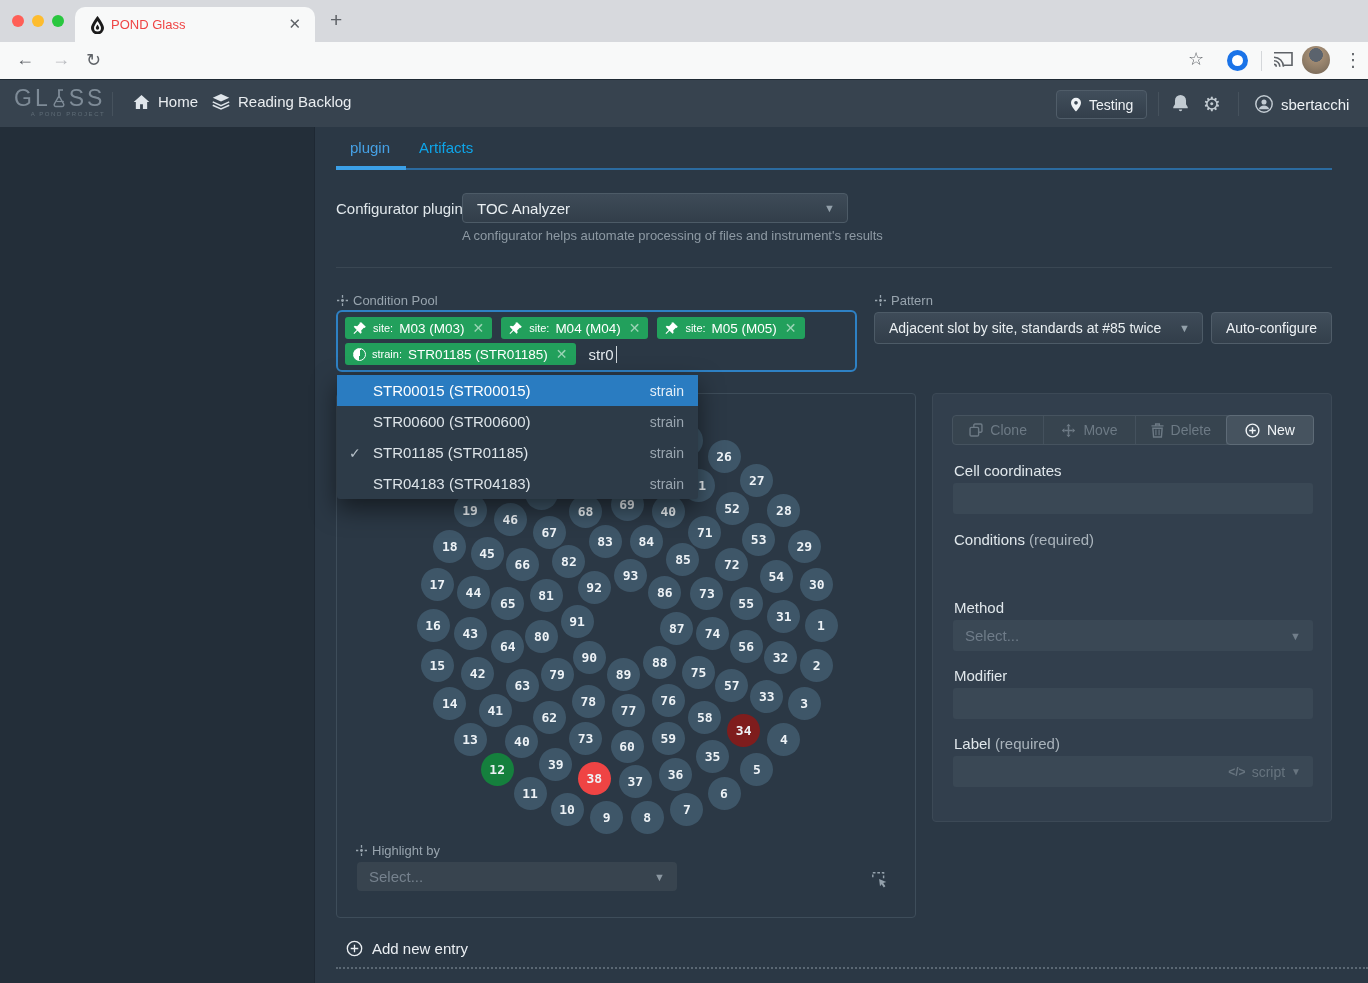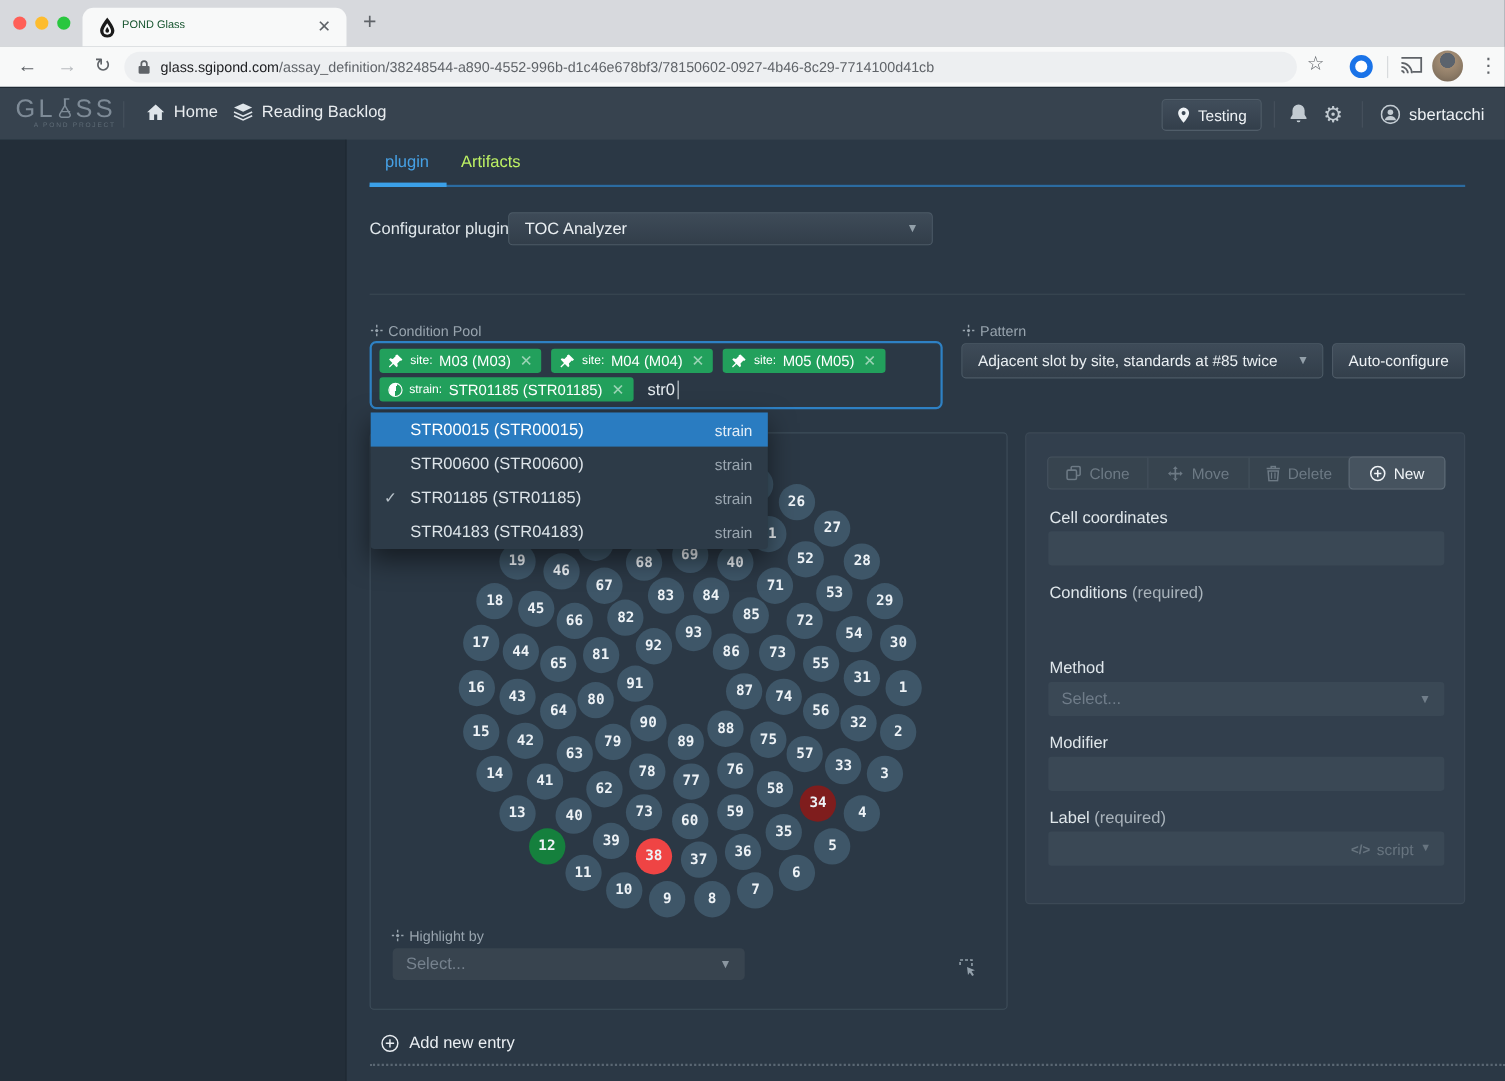--- a/index.html
+++ b/index.html
@@ -5,21 +5,21 @@
   * { margin:0; padding:0; box-sizing:border-box; }
   html,body { width:1368px; height:983px; }
   body { font-family:"Liberation Sans","DejaVu Sans",sans-serif; background:#2b3845; overflow:hidden; }
   #page { position:relative; width:1368px; height:983px; }
   .abs { position:absolute; }
 
   
   .tabstrip { position:absolute; left:0; top:0; width:1368px; height:42px; background:#d7d9dd; }
   .tlight { position:absolute; top:15px; width:12px; height:12px; border-radius:50%; }
   .btab { position:absolute; left:75px; top:7px; width:240px; height:35px; background:#f8f9f9; border-radius:10px 10px 0 0; }
-  .btab-title { position:absolute; left:36px; top:10px; font-size:10px; color:#14532d; }
+  .btab-title { position:absolute; left:36px; top:10px; font-size:13px; color:#ef4444; }
   .btab-close { position:absolute; right:14px; top:8px; font-size:15px; color:#5f6368; }
   .newtab { position:absolute; left:330px; top:8px; font-size:21px; color:#5f6368; }
   .toolbar { position:absolute; left:0; top:42px; width:1368px; height:37px; background:#f8f9f9; }
   .navbtn { position:absolute; top:7px; font-size:18px; color:#5f6368; }
   .omnibox { position:absolute; left:113px; top:5px; width:1066px; height:28px; background:#edeff1; border-radius:14px; }
   .urltext { position:absolute; left:33px; top:6px; font-size:13px; color:#202124; white-space:nowrap; }
   .urlpath { color:#5f6368; }
   .extcircle { position:absolute; left:1227px; top:8px; width:21px; height:21px; border:5px solid #1a73e8; background:#fff; border-radius:50%; }
   .tsep { position:absolute; top:9px; width:1px; height:20px; background:#d4d7da; }
   .avatar { position:absolute; left:1302px; top:4px; width:28px; height:28px; border-radius:50%; background:radial-gradient(circle at 50% 32%, #5b636d 28%, #a08a72 30%, #8d7b66 60%, #6f6152 100%); }
@@ -118,29 +118,20 @@
       </span>
       <span class="btab-title">POND Glass</span>
       <span class="btab-close">✕</span>
     </div>
     <span class="newtab">+</span>
   </div>
   <div class="toolbar">
     <span class="navbtn" style="left:16px">←</span>
     <span class="navbtn" style="left:52px;color:#b9bcc0">→</span>
     <span class="navbtn" style="left:86px">↻</span>
-    <div class="omnibox">
-      <span class="abs" style="left:12px;top:7px">
-        <svg width="12" height="14" viewBox="0 0 12 14">
-            <rect x="1" y="6" width="10" height="7" rx="1" fill="#5f6368"></rect>
-            <path d="M3.5 6V4a2.5 2.5 0 0 1 5 0v2" fill="none" stroke="#5f6368" stroke-width="1.6"></path>
-          </svg>
-      </span>
-      <span class="urltext"><span>glass.sgipond.com</span><span class="urlpath">/assay_definition/38248544-a890-4552-996b-d1c46e678bf3/78150602-0927-4b46-8c29-7714100d41cb</span></span>
-    </div>
     <span class="navbtn" style="left:1188px;top:6px">☆</span>
     <div class="extcircle"></div>
     <div class="tsep" style="left:1261px"></div>
     <span class="abs" style="left:1272px;top:8px">
       <svg width="22" height="18" viewBox="0 0 24 20">
           <path d="M2 3h20v14h-9" fill="none" stroke="#5f6368" stroke-width="1.8"></path>
           <path d="M2 16a2.5 2.5 0 0 1 2.5 2.5" fill="none" stroke="#5f6368" stroke-width="1.8"></path>
           <path d="M2 12a6.5 6.5 0 0 1 6.5 6.5" fill="none" stroke="#5f6368" stroke-width="1.8"></path>
           <path d="M2 8a10.5 10.5 0 0 1 10.5 10.5" fill="none" stroke="#5f6368" stroke-width="1.8"></path>
         </svg>
@@ -205,29 +196,30 @@
             <path d="M4.6 17.4a6.8 6.8 0 0 1 12.8 0" fill="#c2cbd2"></path>
           </svg>
       </span>
       <span>sbertacchi</span>
     </div>
   </div>
 
   <div class="leftrail"></div>
 
   <span class="ptab" style="left:350px;color:#46a1e5">plugin</span>
-  <span class="ptab" style="left:419px;color:#bef264">Artifacts</span>
+  <span class="ptab" style="left:419px;color:#0ea5e9">Artifacts</span>
   <div class="tabline-full"></div>
   <div class="tabline-active"></div>
 
   <span class="fieldlabel" style="left:336px;top:200px">Configurator plugin</span>
   <div class="gsel" style="left:462px;top:193px;width:386px;height:30px;font-size:15px">
     <span>TOC Analyzer</span>
     <span class="caret">▼</span>
   </div>
+  <span class="abs" style="left:462px;top:228px;font-size:13px;color:#8e9aa4">A configurator helps automate processing of files and instrument's results</span>
   <div class="abs" style="left:336px;top:267px;width:996px;height:1px;background:#3a4753"></div>
 
   <div class="sectlabel" style="left:337px;top:293px">
     <span>
       <svg width="11" height="11" viewBox="0 0 12 12">
           <circle cx="6" cy="6" r="1.6" fill="#98a4ae"></circle>
           <path d="M6 0v3M6 9v3M0 6h2.5M9.5 6H12" stroke="#98a4ae" stroke-width="1.4"></path>
         </svg>
     </span>
     <span>Condition Pool</span>

